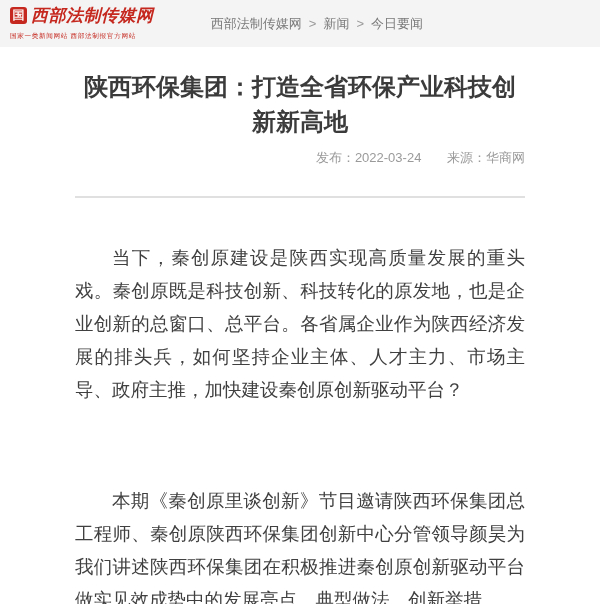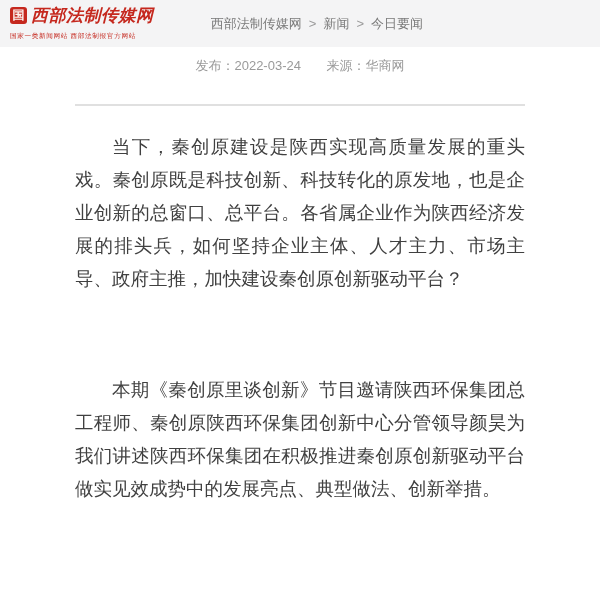--- a/index.html
+++ b/index.html
@@ -93,35 +93,35 @@
     margin-top: 22px;
     font-size: 24px;
     line-height: 35px;
     font-weight: bold;
     color: #3b3b3b;
     text-align: center;
     letter-spacing: 0;
   }
   .article-meta {
     margin-top: 10px;
-    text-align: center;
+    text-align: right;
     font-size: 13px;
     color: #9a9a9a;
   }
   .meta-source {
     margin-left: 22px;
   }
   .divider {
     border: none;
     height: 2px;
     background: #e0e0e0;
     margin-top: 29px;
   }
   .article-paragraph {
-    margin-top: 24px;
+    margin-top: 43px;
     font-size: 18.5px;
     line-height: 33px;
     color: #404040;
     text-align: justify;
     text-indent: 2em;
   }
   .article-paragraph + .article-paragraph {
     margin-top: 78px;
   }
 </style>
@@ -142,20 +142,21 @@
     <nav class="breadcrumb">
       <a class="crumb">西部法制传媒网</a>
       <span class="crumb-sep">&gt;</span>
       <a class="crumb">新闻</a>
       <span class="crumb-sep">&gt;</span>
       <a class="crumb">今日要闻</a>
     </nav>
   </header>
 
   <main class="article">
+    <h1 class="article-title">陕西环保集团：打造全省环保产业科技创新新高地</h1>
 
     <div class="article-meta">
       <span>发布：</span><span>2022-03-24</span>
       <span class="meta-source">来源：</span><span>华商网</span>
     </div>
 
     <hr class="divider">
 
     <p class="article-paragraph">当下，秦创原建设是陕西实现高质量发展的重头戏。秦创原既是科技创新、科技转化的原发地，也是企业创新的总窗口、总平台。各省属企业作为陕西经济发展的排头兵，如何坚持企业主体、人才主力、市场主导、政府主推，加快建设秦创原创新驱动平台？</p>
 

